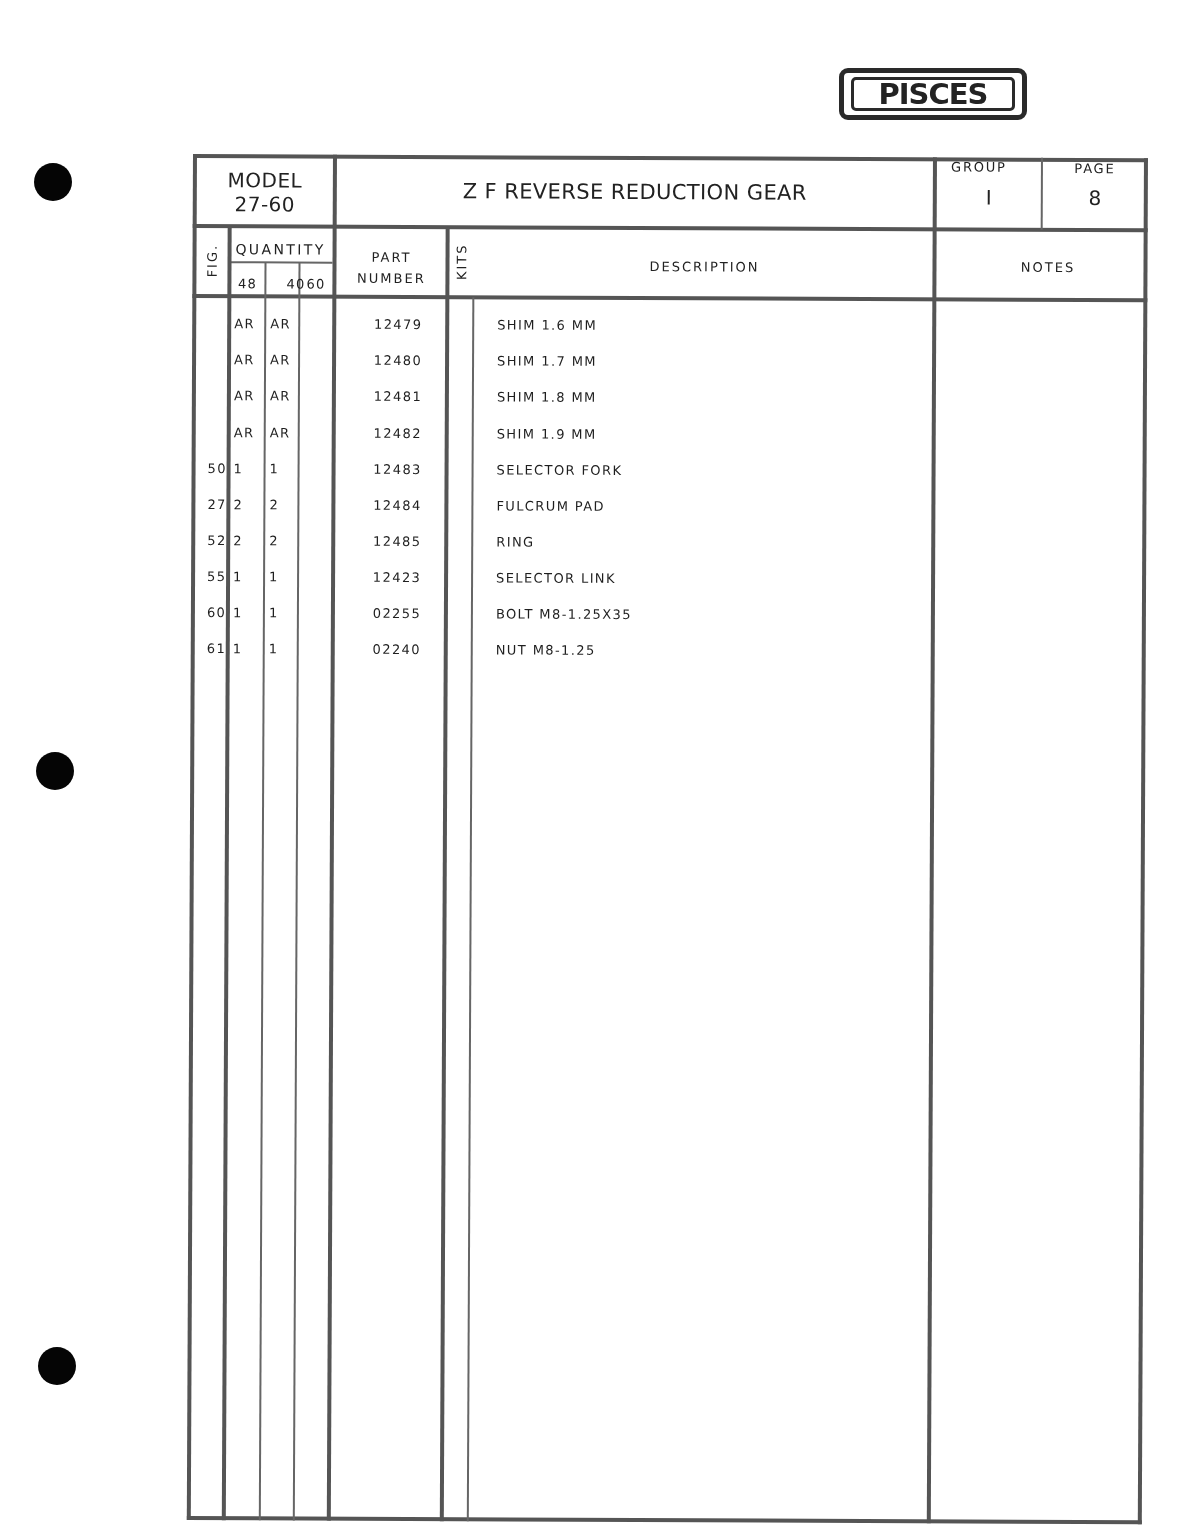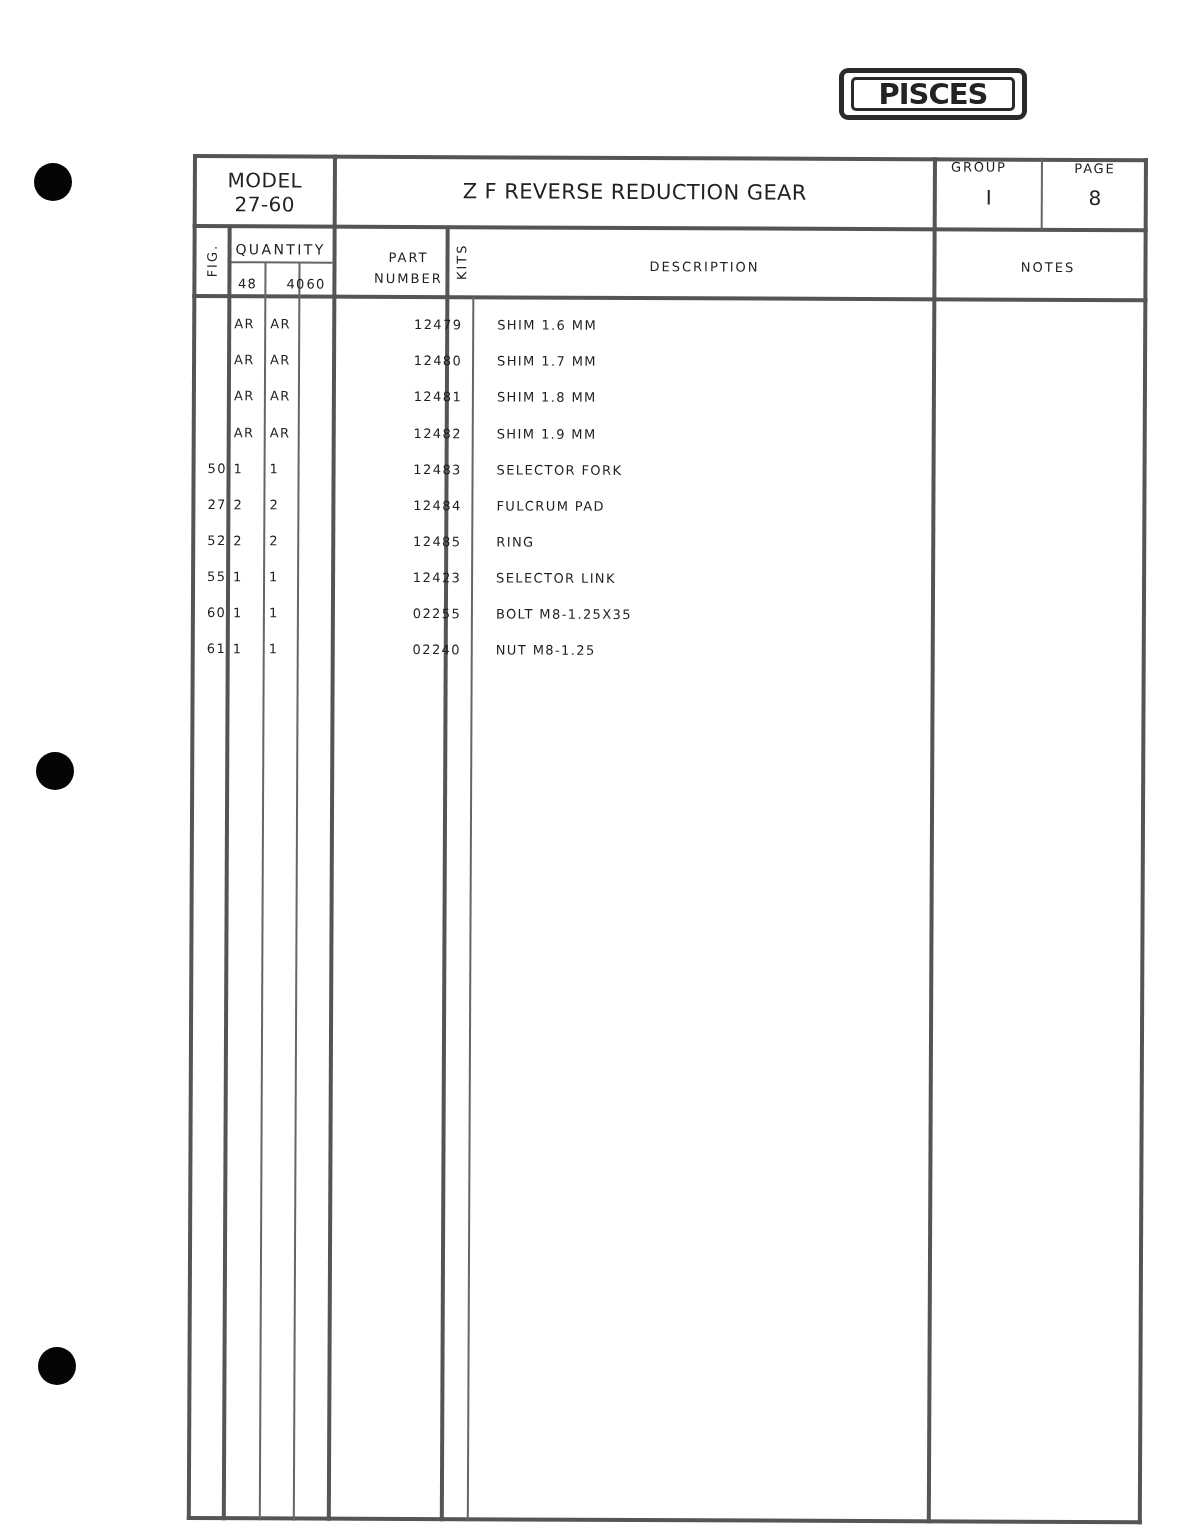--- a/index.html
+++ b/index.html
@@ -122,21 +122,21 @@
       transform: rotate(-90deg);
       display: inline-block;
       font-size: 13px;
       letter-spacing: 2px;
     }
     .qty-label { left: 36px; width: 104px; top: 87px; font-size: 14px; letter-spacing: 2.4px; }
     .qty-col { top: 122px; font-size: 13px; letter-spacing: 1px; }
     .qty-27 { left: 38px; width: 34px; }
     .qty-40 { left: 87px; width: 33px; }
     .qty-60 { left: 107px; width: 33px; }
-    .part-head { left: 144px; width: 110px; top: 92px; font-size: 13px; line-height: 21px; letter-spacing: 2px; margin-left: 17px; }
+    .part-head { left: 144px; width: 110px; top: 92px; font-size: 13px; line-height: 21px; letter-spacing: 2px; }
     .desc-head { left: 282px; width: 460px; top: 103px; font-size: 13px; letter-spacing: 2px; }
     .notes-head { left: 744px; width: 223px; top: 102px; font-size: 13px; letter-spacing: 2px; }
 
     
     .row {
       position: absolute;
       left: 0;
       width: 955px;
       height: 24px;
       font-size: 13px;
@@ -145,21 +145,21 @@
     .row span {
       position: absolute;
       top: 4px;
       white-space: nowrap;
       color: #1f1f1f;
     }
     .r-fig { left: 16px; width: 30px; text-align: left; }
     .r-q27 { left: 42px; width: 30px; text-align: left; }
     .r-q40 { left: 78px; width: 30px; text-align: left; }
     .r-q60 { left: 112px; width: 28px; text-align: left; }
-    .r-part { left: 144px; width: 124px; text-align: center; padding-left: 40px; }
+    .r-part { left: 144px; width: 124px; text-align: center; }
     .r-desc { left: 305px; width: 430px; text-align: left; }
   </style>
 </head>
 <body>
 
 <div class="punch-hole" style="left:34px; top:163px;"></div>
 <div class="punch-hole" style="left:36px; top:752px;"></div>
 <div class="punch-hole" style="left:38px; top:1347px;"></div>
 
 <div class="logo">

